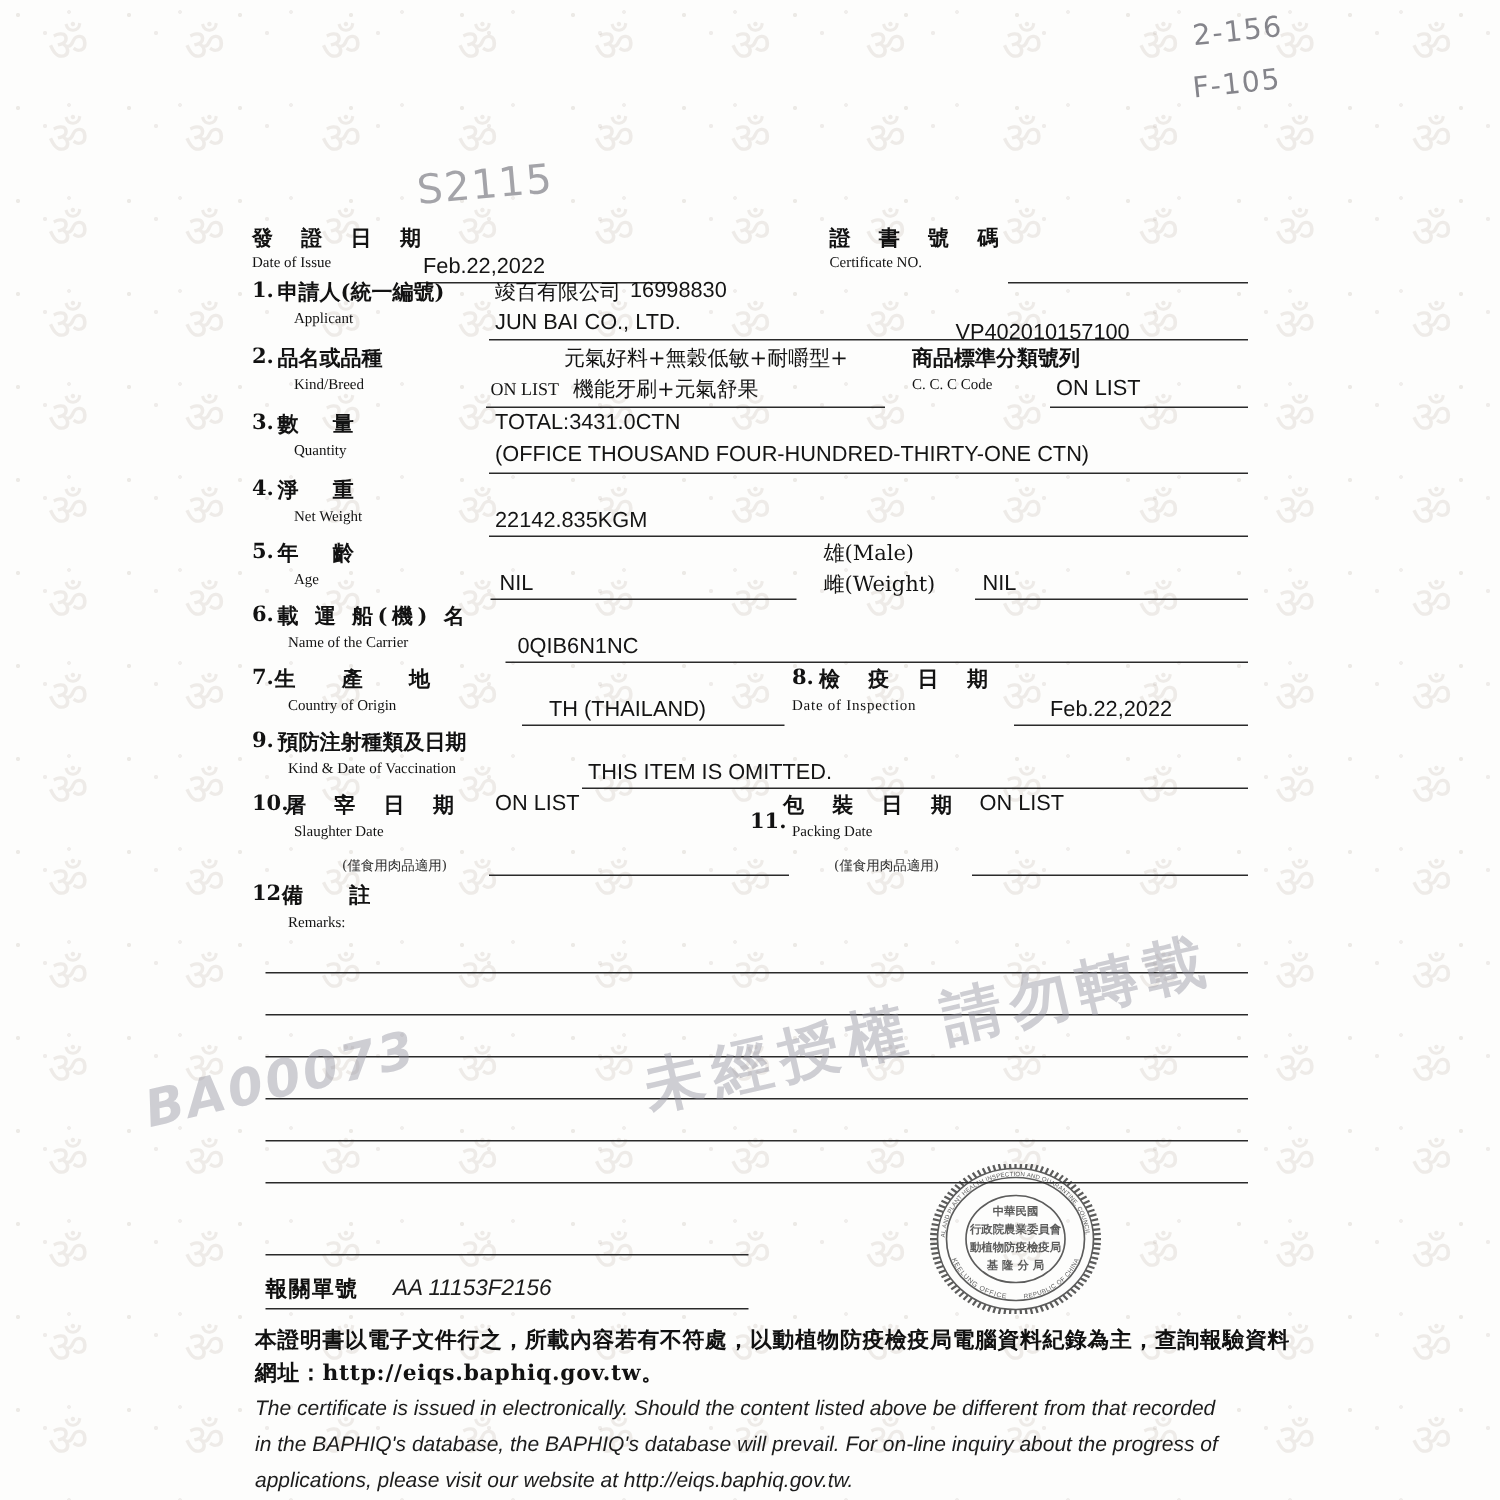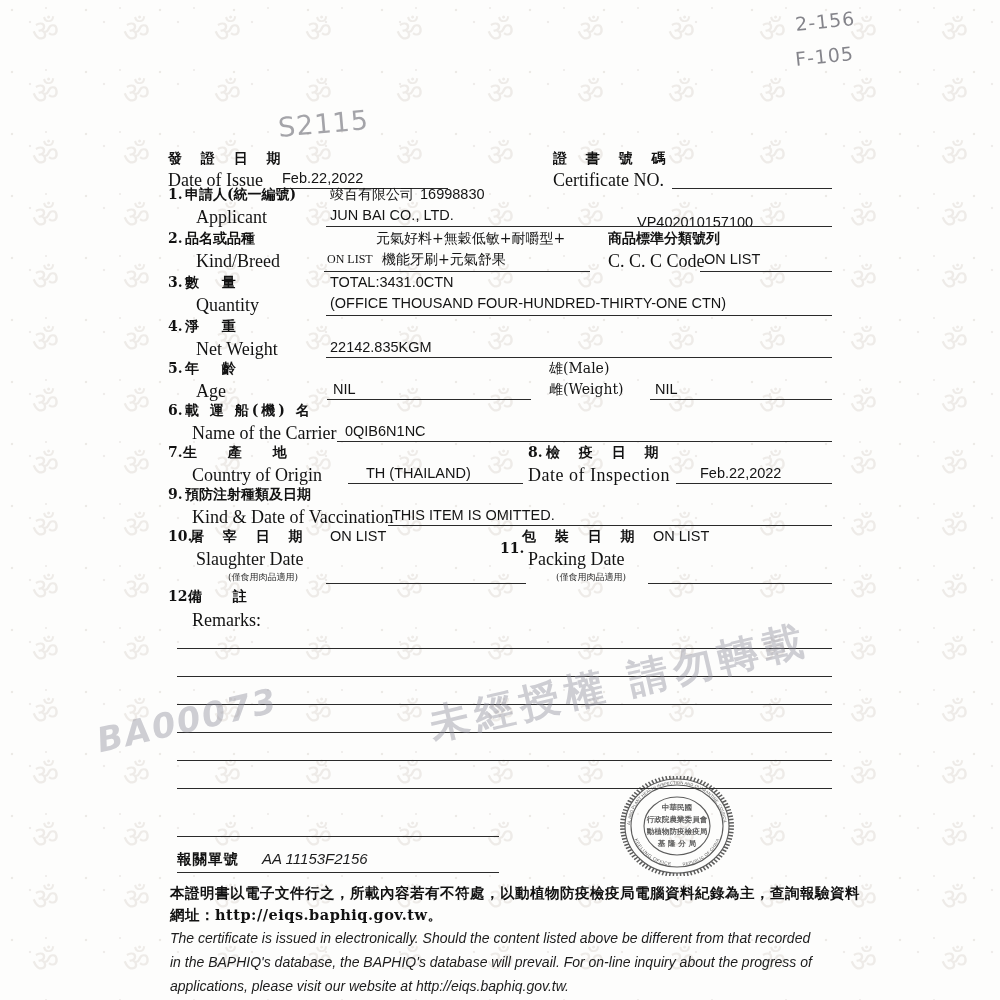--- a/index.html
+++ b/index.html
@@ -92,21 +92,21 @@
   .form{position:absolute;left:0;top:150px;width:1000px;}
   .row{position:relative;width:1000px;}
   .lbl-cn{
     position:absolute;
     font-family:"DejaVu Serif",serif;
     font-weight:700;font-size:14px;white-space:nowrap;color:#121212;
   }
   .lbl-en{
     position:absolute;
     font-family:"Liberation Serif",serif;
-    font-size:18px;white-space:nowrap;color:#121212;
+    font-size:10px;white-space:nowrap;color:#121212;
   }
   .val{
     position:absolute;
     font-family:"Liberation Sans",sans-serif;
     font-size:14.5px;white-space:nowrap;color:#141414;
   }
   .val-cn{
     position:absolute;
     font-family:"DejaVu Serif",serif;
     font-size:14px;white-space:nowrap;color:#141414;

